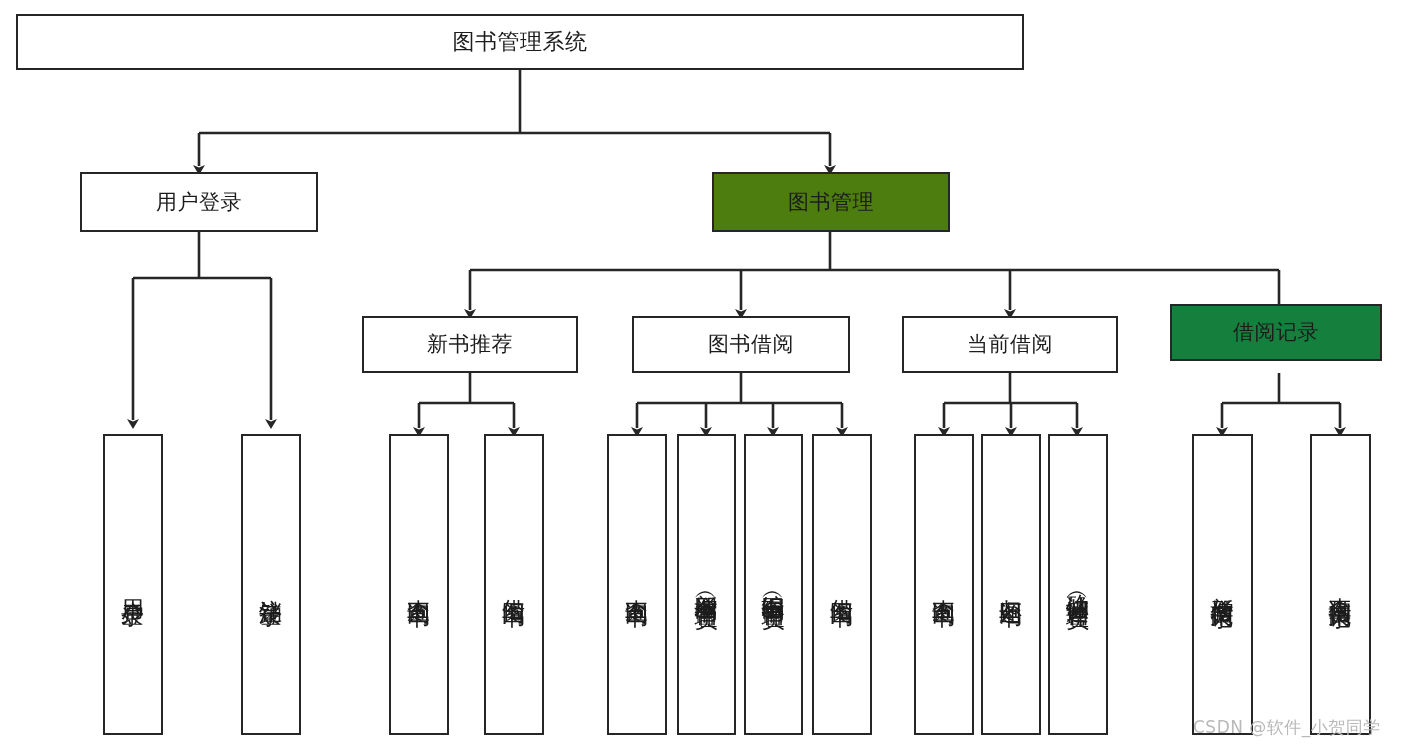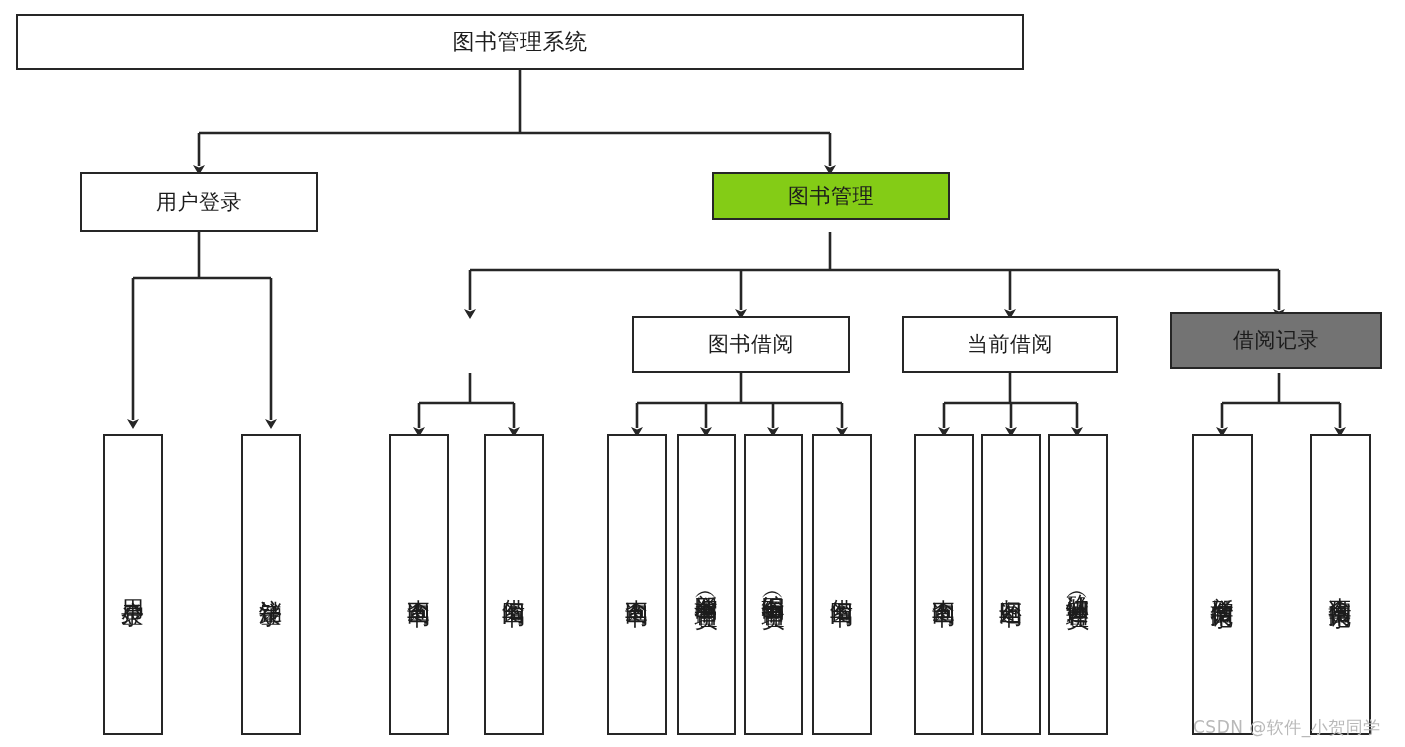--- a/index.html
+++ b/index.html
@@ -132,34 +132,37 @@
   </svg>
 
   <div class="node horiz root" style="left: 16px; top: 14px; width: 1008px; height: 56px; border-color: rgb(38, 38, 38); background: rgb(255, 255, 255); color: rgb(28, 28, 28);">
     <span class="label">图书管理系统</span>
   </div>
 
   <div class="node horiz" style="left: 80px; top: 172px; width: 238px; height: 60px; border-color: rgb(38, 38, 38); background: rgb(255, 255, 255); color: rgb(28, 28, 28);">
     <span class="label">用户登录</span>
   </div>
 
-  <div class="node horiz" style="left: 712px; top: 172px; width: 238px; height: 48px; border-color: rgb(38, 38, 38); background: #84cc16; color: rgb(28, 28, 28);">
+  <div class="node horiz" style="left: 712px; top: 172px; width: 238px; height: 60px; border-color: rgb(38, 38, 38); background: #4d7c0f; color: rgb(28, 28, 28);">
     <span class="label">图书管理</span>
   </div>
 
+  <div class="node horiz" style="left: 362px; top: 316px; width: 216px; height: 57px; border-color: rgb(38, 38, 38); background: rgb(255, 255, 255); color: rgb(28, 28, 28);">
+    <span class="label">新书推荐</span>
+  </div>
 
   <div class="node horiz" style="left: 632px; top: 316px; width: 218px; height: 57px; border-color: rgb(38, 38, 38); background: rgb(255, 255, 255); color: rgb(28, 28, 28); padding-left: 20px;">
     <span class="label">图书借阅</span>
   </div>
 
   <div class="node horiz" style="left: 902px; top: 316px; width: 216px; height: 57px; border-color: rgb(38, 38, 38); background: rgb(255, 255, 255); color: rgb(28, 28, 28);">
     <span class="label">当前借阅</span>
   </div>
 
-  <div class="node horiz" style="left: 1170px; top: 312px; width: 212px; height: 57px; border-color: rgb(38, 38, 38); background: #737373; color: rgb(28, 28, 28);">
+  <div class="node horiz" style="left: 1170px; top: 304px; width: 212px; height: 57px; border-color: rgb(38, 38, 38); background: #15803d; color: rgb(28, 28, 28);">
     <span class="label">借阅记录</span>
   </div>
 
   <div class="node vert" style="left: 103px; top: 434px; width: 60px; height: 301px; border-color: rgb(38, 38, 38); background: rgb(255, 255, 255); color: rgb(28, 28, 28);">
     <span class="label">用户登录</span>
   </div>
 
   <div class="node vert" style="left: 241px; top: 434px; width: 60px; height: 301px; border-color: rgb(38, 38, 38); background: rgb(255, 255, 255); color: rgb(28, 28, 28);">
     <span class="label">注销登录</span>
   </div>

